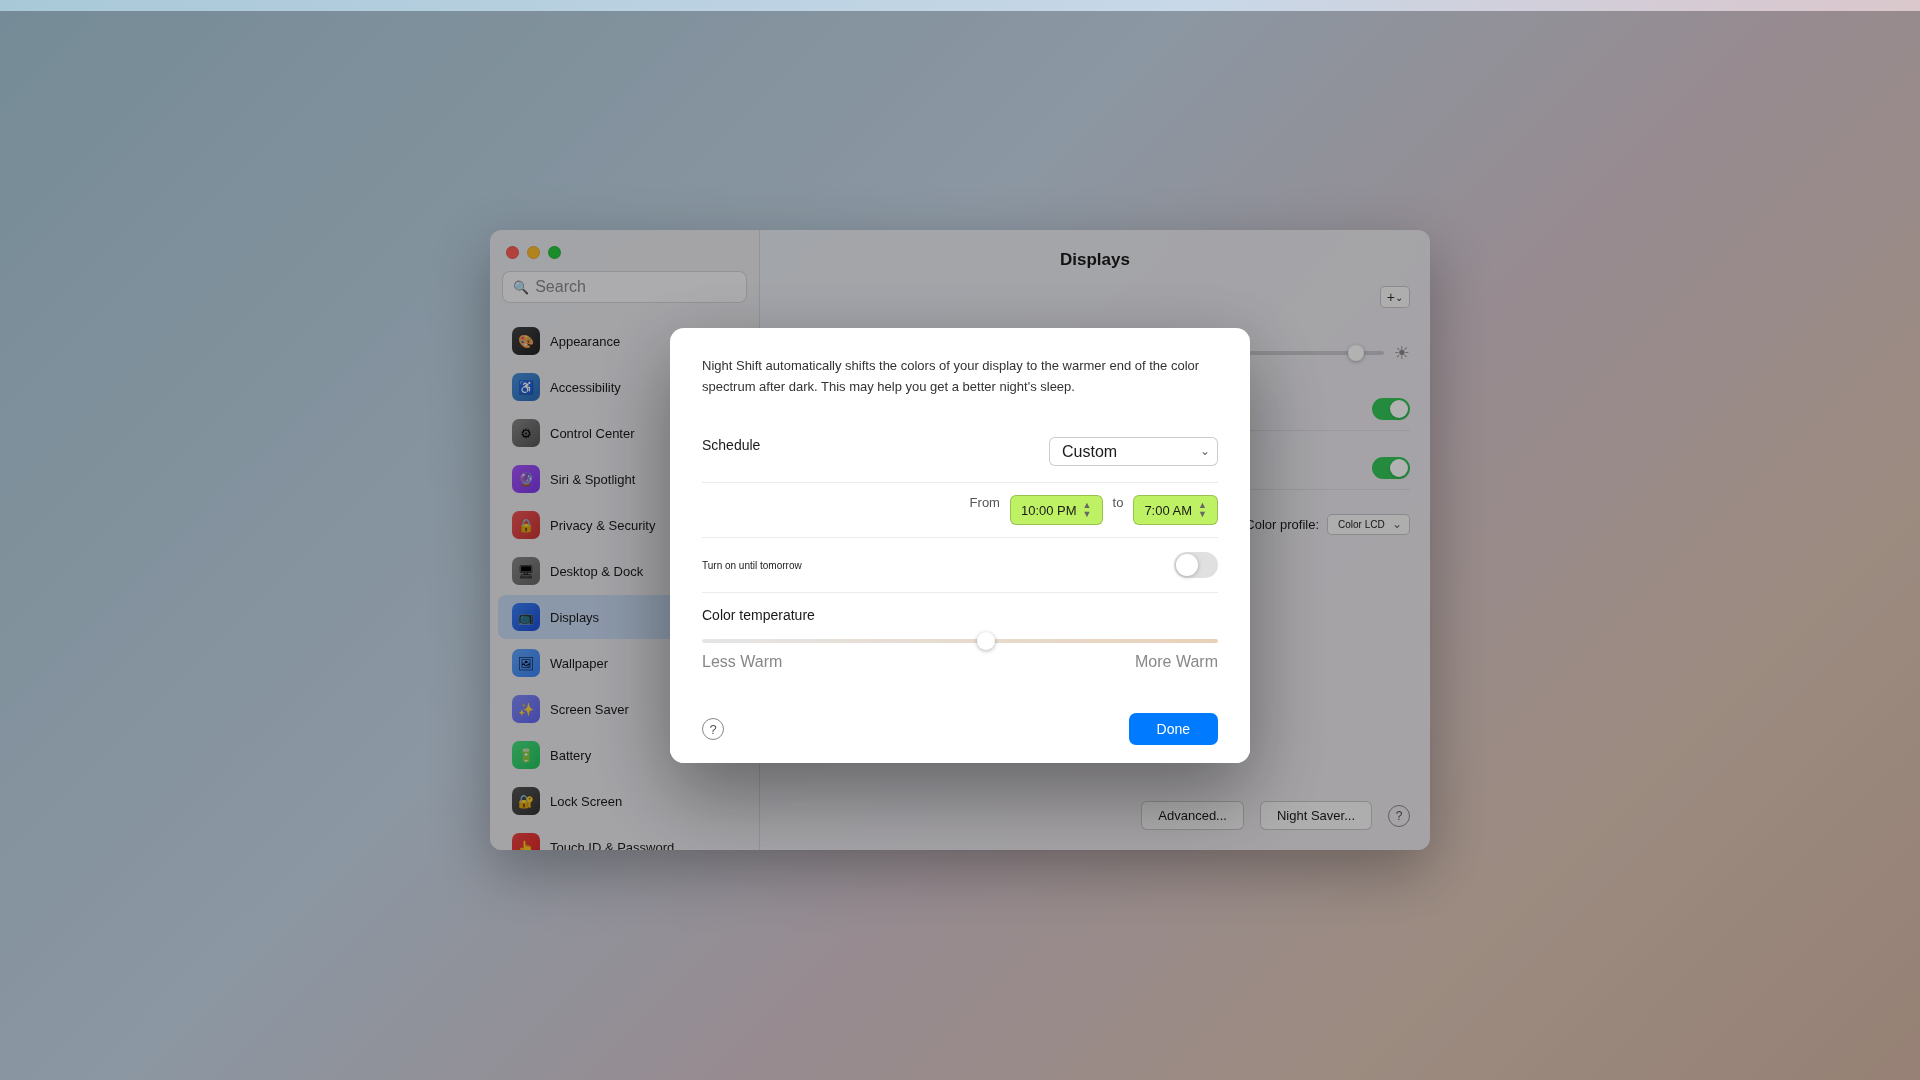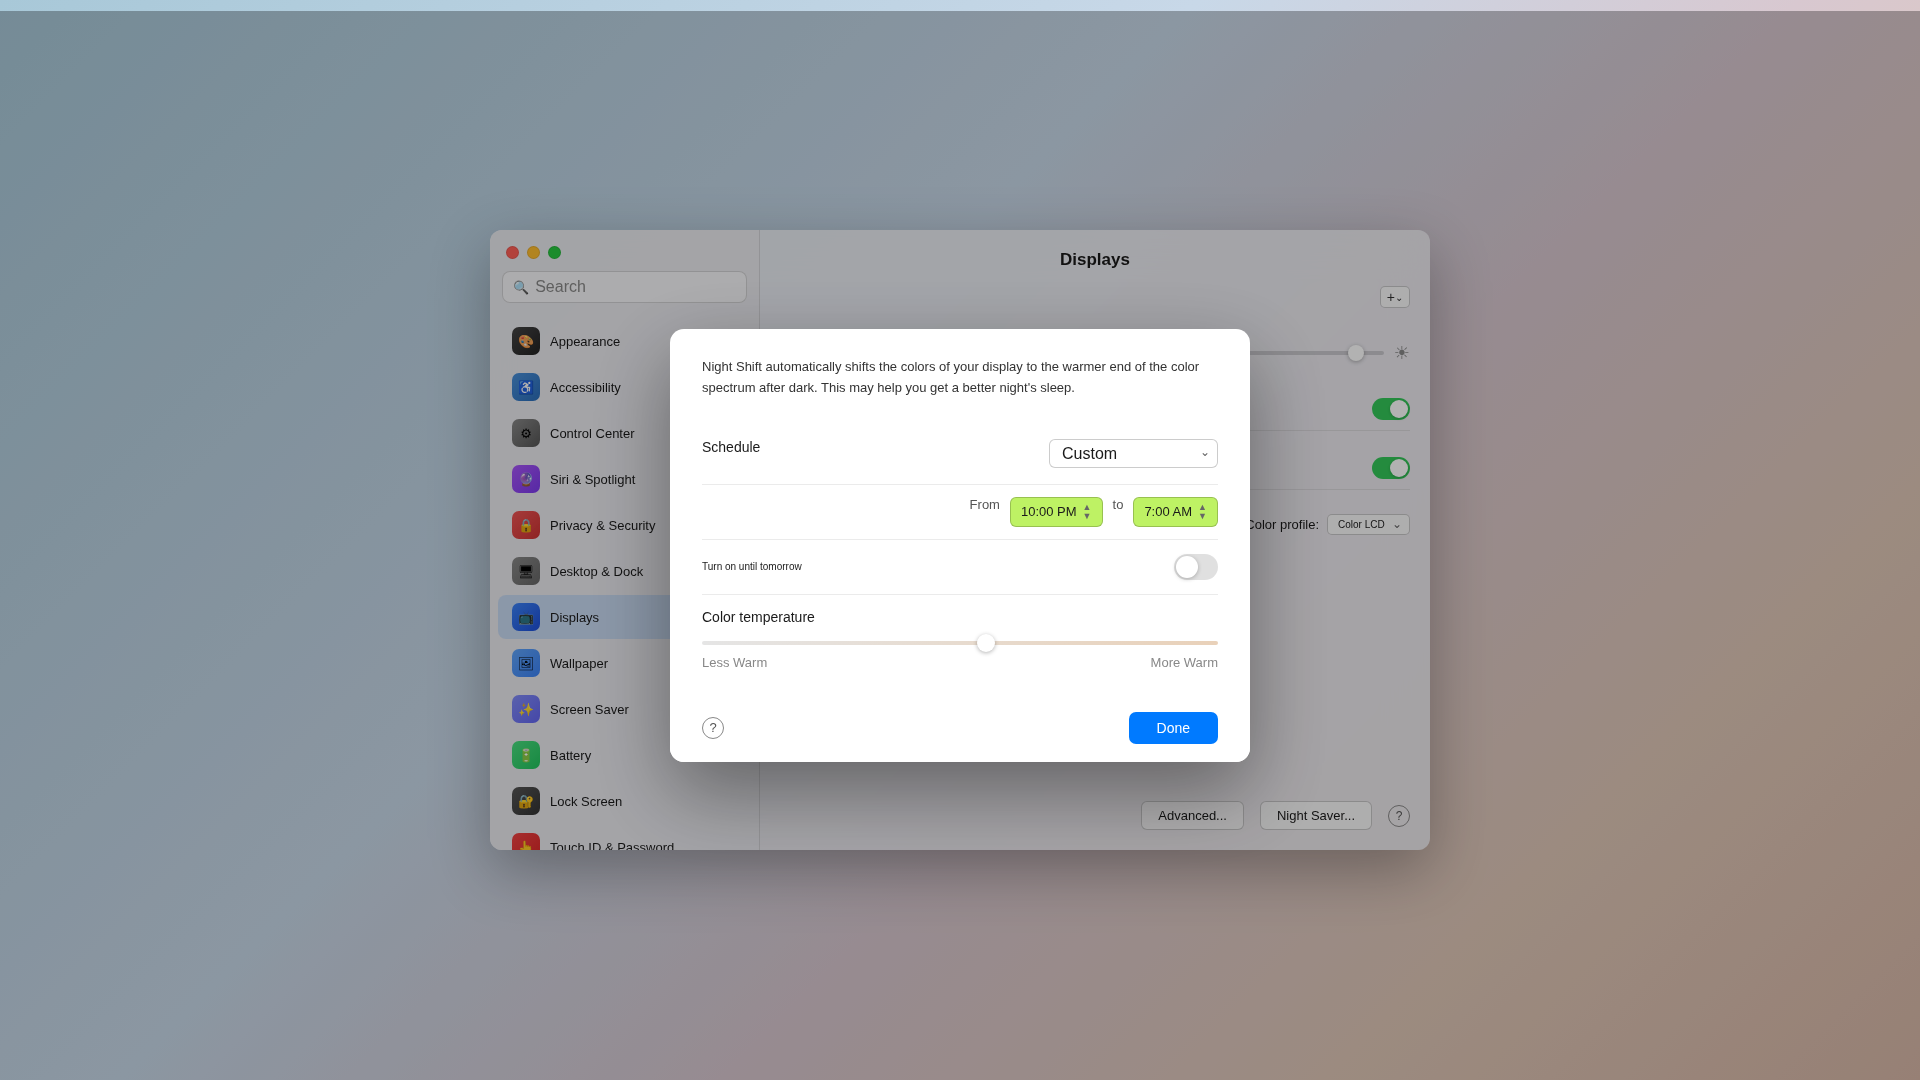--- a/index.html
+++ b/index.html
@@ -455,21 +455,21 @@
       left: 55%;
       transform: translateX(-50%);
     }
 
     .color-temp-labels {
       display: flex;
       justify-content: space-between;
     }
 
     .color-temp-sublabel {
-      font-size: 13px;
+      font-size: 16px;
       color: #888;
     }
 
     .modal-footer {
       display: flex;
       align-items: center;
       justify-content: space-between;
       padding: 14px 32px 18px 32px;
       background: white;
     }

